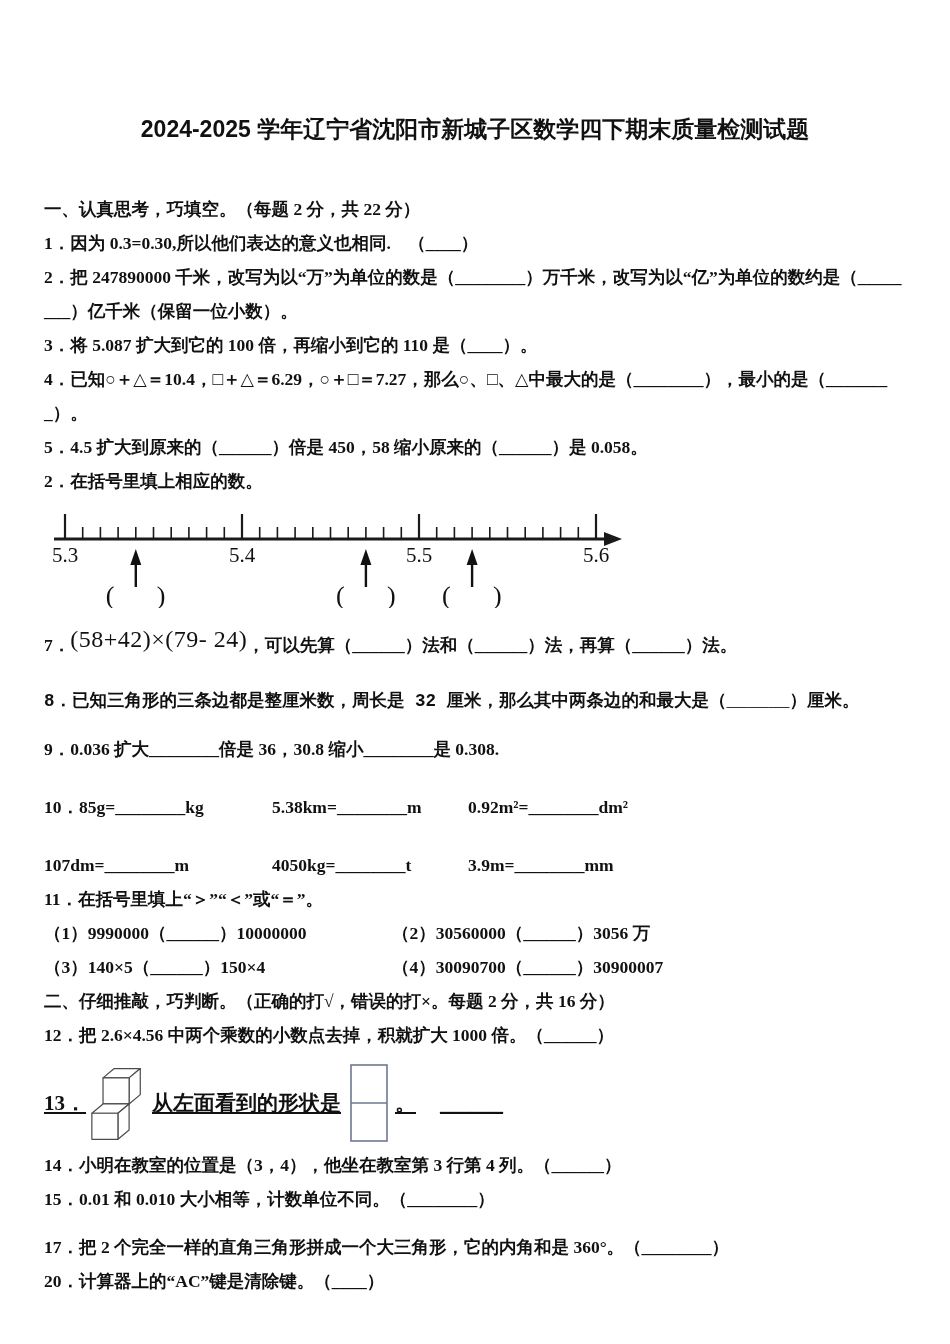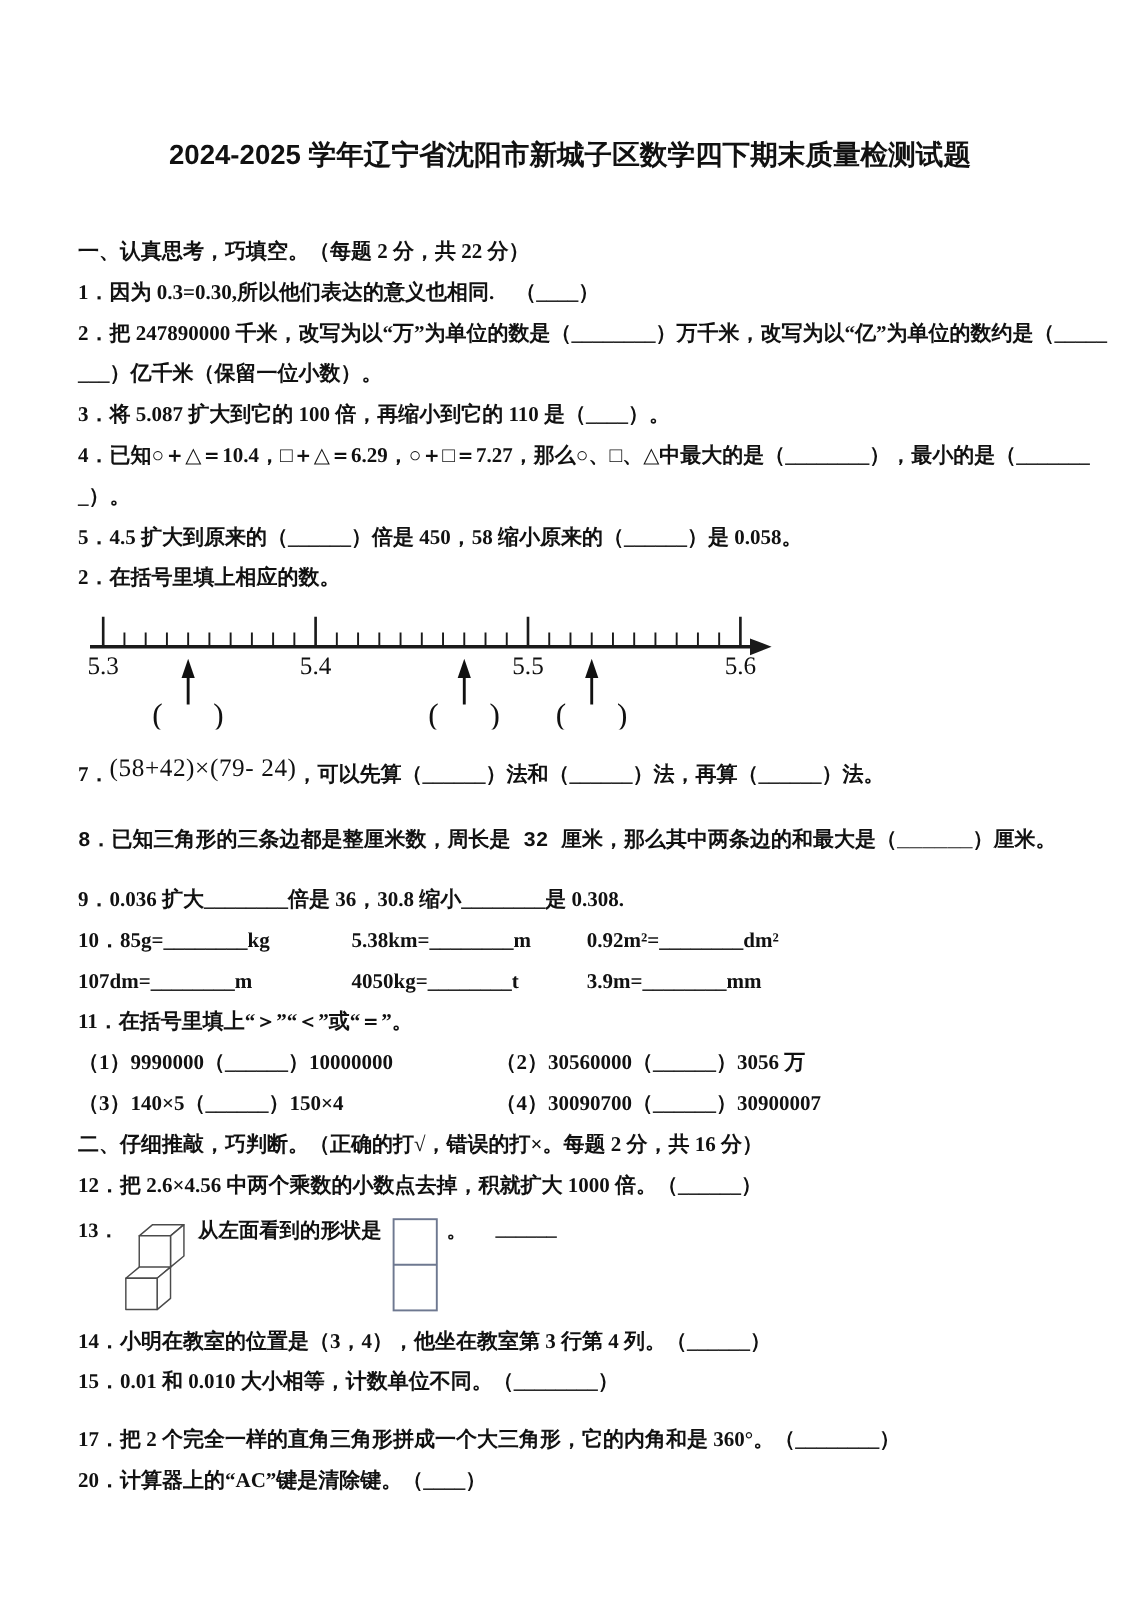--- a/index.html
+++ b/index.html
@@ -1,38 +1,38 @@
 <!DOCTYPE html>
 <html><head>
 <meta charset="utf-8">
 <style>
   html,body{margin:0;padding:0;}
   body{
     width:950px;height:1344px;background:#ffffff;color:#111;
     font-family:"Liberation Serif","DejaVu Serif",serif;font-weight:bold;
     overflow:hidden;
   }
-  .page{padding:0 65px;}
+  .page{padding:0 44px;}
   .title{
     font-family:"Liberation Sans","DejaVu Sans",sans-serif;
     font-size:23px;font-weight:bold;text-align:center;
     margin:112px 0 0 0;line-height:34px;
   }
   .line{font-size:17.5px;line-height:34px;white-space:nowrap;margin:0;}
   .sec{margin-top:46px;}
   .mt16{margin-top:16px;font-family:Liberation Mono, monospace;}
   .mt14{margin-top:14px;}
-  .u1{display:inline-block;width:228px;}
+  .u1{display:inline-block;width:228px;margin-top:24px;}
   .u2{display:inline-block;width:196px;}
   .p1{display:inline-block;width:348px;}
-  .formula{font-weight:normal;font-size:21px;letter-spacing:.5px;vertical-align:4px;}
+  .formula{font-weight:normal;font-size:24px;letter-spacing:.5px;vertical-align:4px;}
   .q7row{line-height:46px;margin-top:4px;}
   .figwrap{margin:6px 0 0 0;}
   #numberline-svg text{font-family:"Liberation Serif","DejaVu Serif",serif;font-weight:normal;}
-  .q13row{display:flex;margin:10px 0 4px 0;font-size:17px;}
+  .q13row{display:flex;align-items:center;margin:10px 0 4px 0;font-size:21px;text-decoration:underline;}
   .q13row .cube{margin:0 8px 0 4px;}
   .q13row .view{margin:0 6px 0 8px;}
   .q13row .blank{margin-left:24px;}
 </style>
 </head>
 <body>
 
 <div class="page">
 
   <h1 class="title">2024-2025 学年辽宁省沈阳市新城子区数学四下期末质量检测试题</h1>

